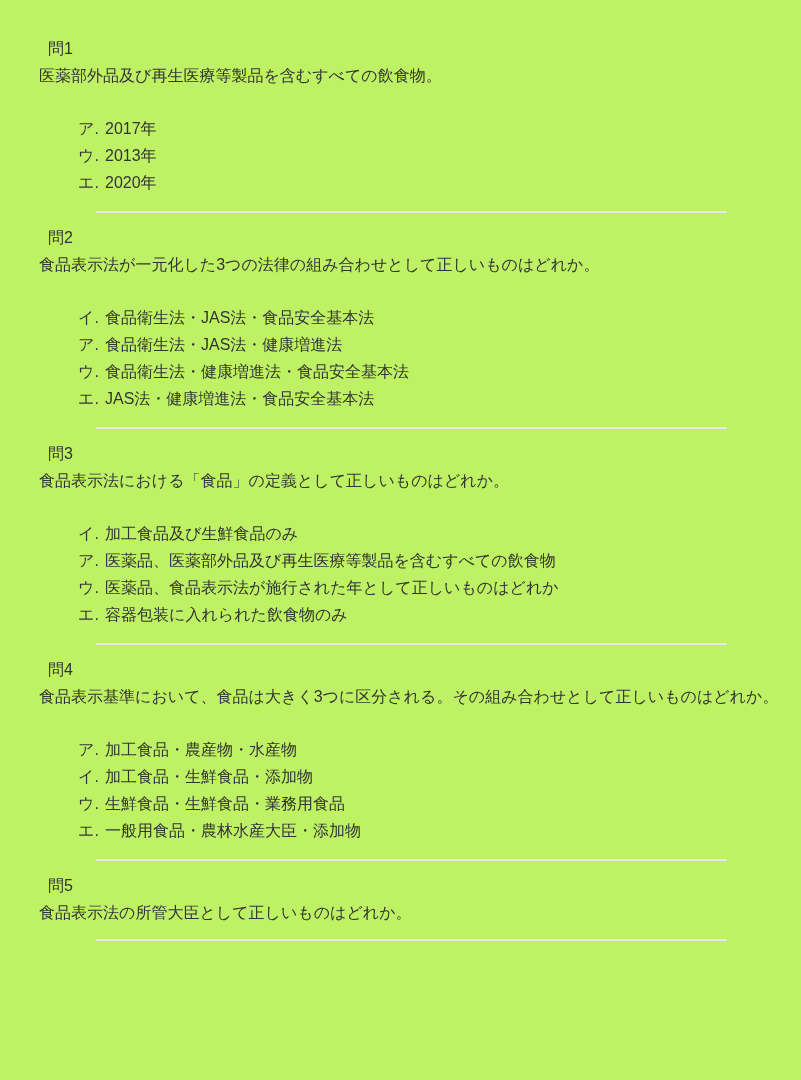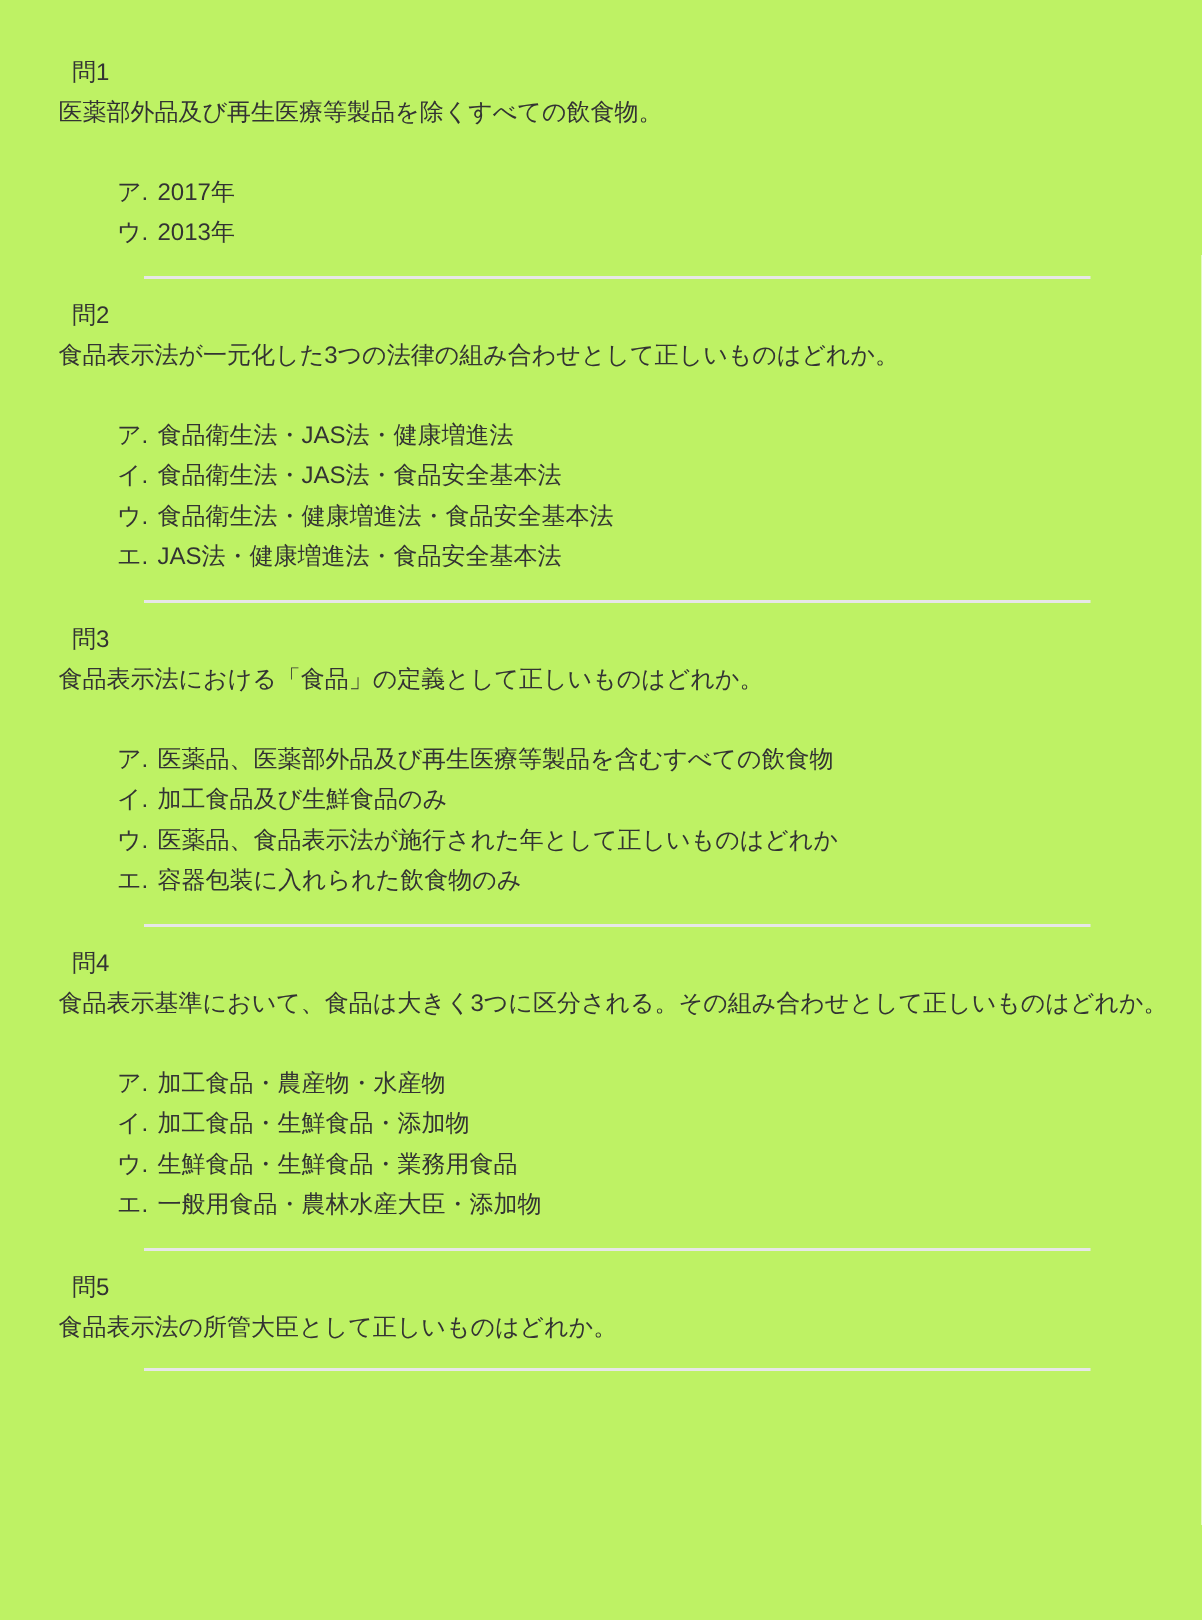--- a/index.html
+++ b/index.html
@@ -53,61 +53,64 @@
     background: #e7e7e7;
   }
 </style>
 </head>
 <body>
 
 <div class="page">
 
   <section class="question">
     <div class="q-number">問1</div>
-    <div class="q-text">医薬部外品及び再生医療等製品を除くすべての飲食物。</div>
+    <div class="q-text">医薬部外品及び再生医療等製品を含むすべての飲食物。</div>
     <ul class="options">
       <li class="option">
         <span class="marker">ア.</span><span class="option-label">2017年</span>
       </li>
       <li class="option">
         <span class="marker">ウ.</span><span class="option-label">2013年</span>
+      </li>
+      <li class="option">
+        <span class="marker">エ.</span><span class="option-label">2020年</span>
       </li>
     </ul>
     <hr class="divider">
   </section>
 
   <section class="question">
     <div class="q-number">問2</div>
     <div class="q-text">食品表示法が一元化した3つの法律の組み合わせとして正しいものはどれか。</div>
     <ul class="options">
       <li class="option">
-        <span class="marker">ア.</span><span class="option-label">食品衛生法・JAS法・健康増進法</span>
+        <span class="marker">イ.</span><span class="option-label">食品衛生法・JAS法・食品安全基本法</span>
       </li>
       <li class="option">
-        <span class="marker">イ.</span><span class="option-label">食品衛生法・JAS法・食品安全基本法</span>
+        <span class="marker">ア.</span><span class="option-label">食品衛生法・JAS法・健康増進法</span>
       </li>
       <li class="option">
         <span class="marker">ウ.</span><span class="option-label">食品衛生法・健康増進法・食品安全基本法</span>
       </li>
       <li class="option">
         <span class="marker">エ.</span><span class="option-label">JAS法・健康増進法・食品安全基本法</span>
       </li>
     </ul>
     <hr class="divider">
   </section>
 
   <section class="question">
     <div class="q-number">問3</div>
     <div class="q-text">食品表示法における「食品」の定義として正しいものはどれか。</div>
     <ul class="options">
       <li class="option">
-        <span class="marker">ア.</span><span class="option-label">医薬品、医薬部外品及び再生医療等製品を含むすべての飲食物</span>
+        <span class="marker">イ.</span><span class="option-label">加工食品及び生鮮食品のみ</span>
       </li>
       <li class="option">
-        <span class="marker">イ.</span><span class="option-label">加工食品及び生鮮食品のみ</span>
+        <span class="marker">ア.</span><span class="option-label">医薬品、医薬部外品及び再生医療等製品を含むすべての飲食物</span>
       </li>
       <li class="option">
         <span class="marker">ウ.</span><span class="option-label">医薬品、食品表示法が施行された年として正しいものはどれか</span>
       </li>
       <li class="option">
         <span class="marker">エ.</span><span class="option-label">容器包装に入れられた飲食物のみ</span>
       </li>
     </ul>
     <hr class="divider">
   </section>

